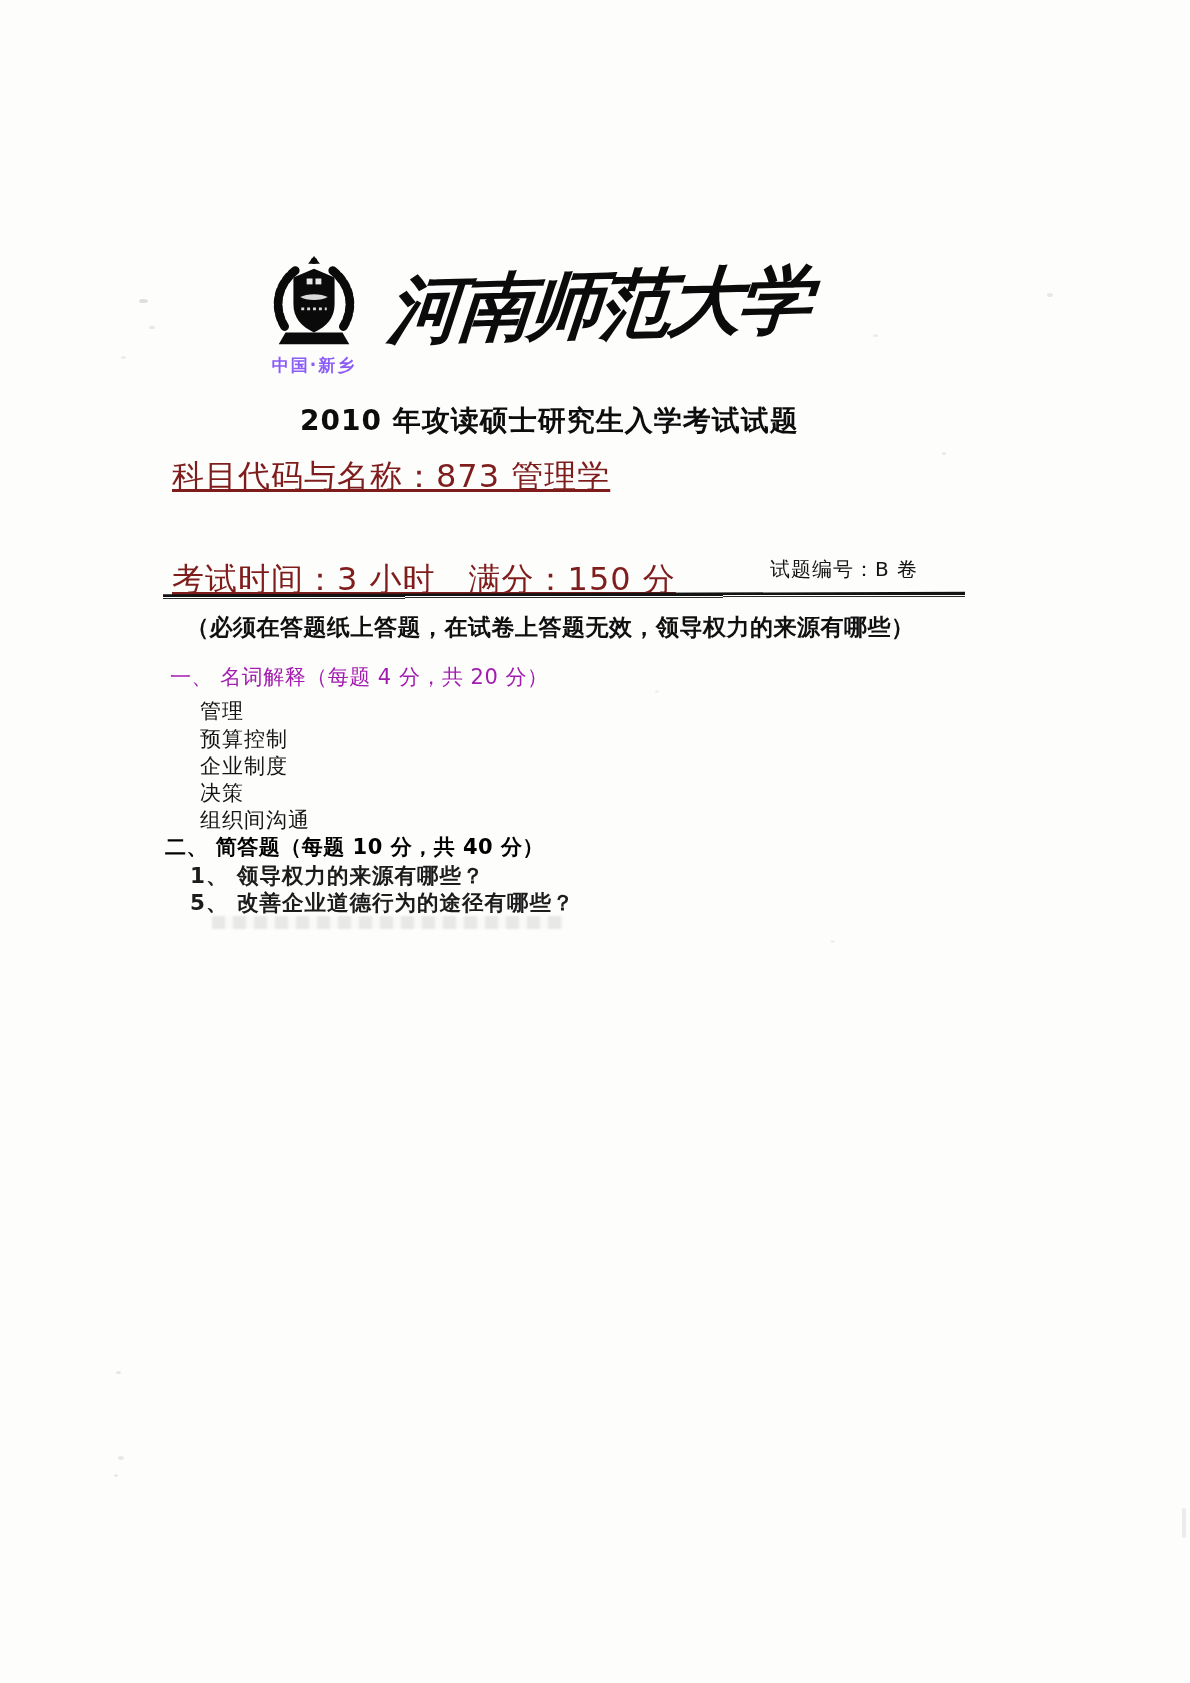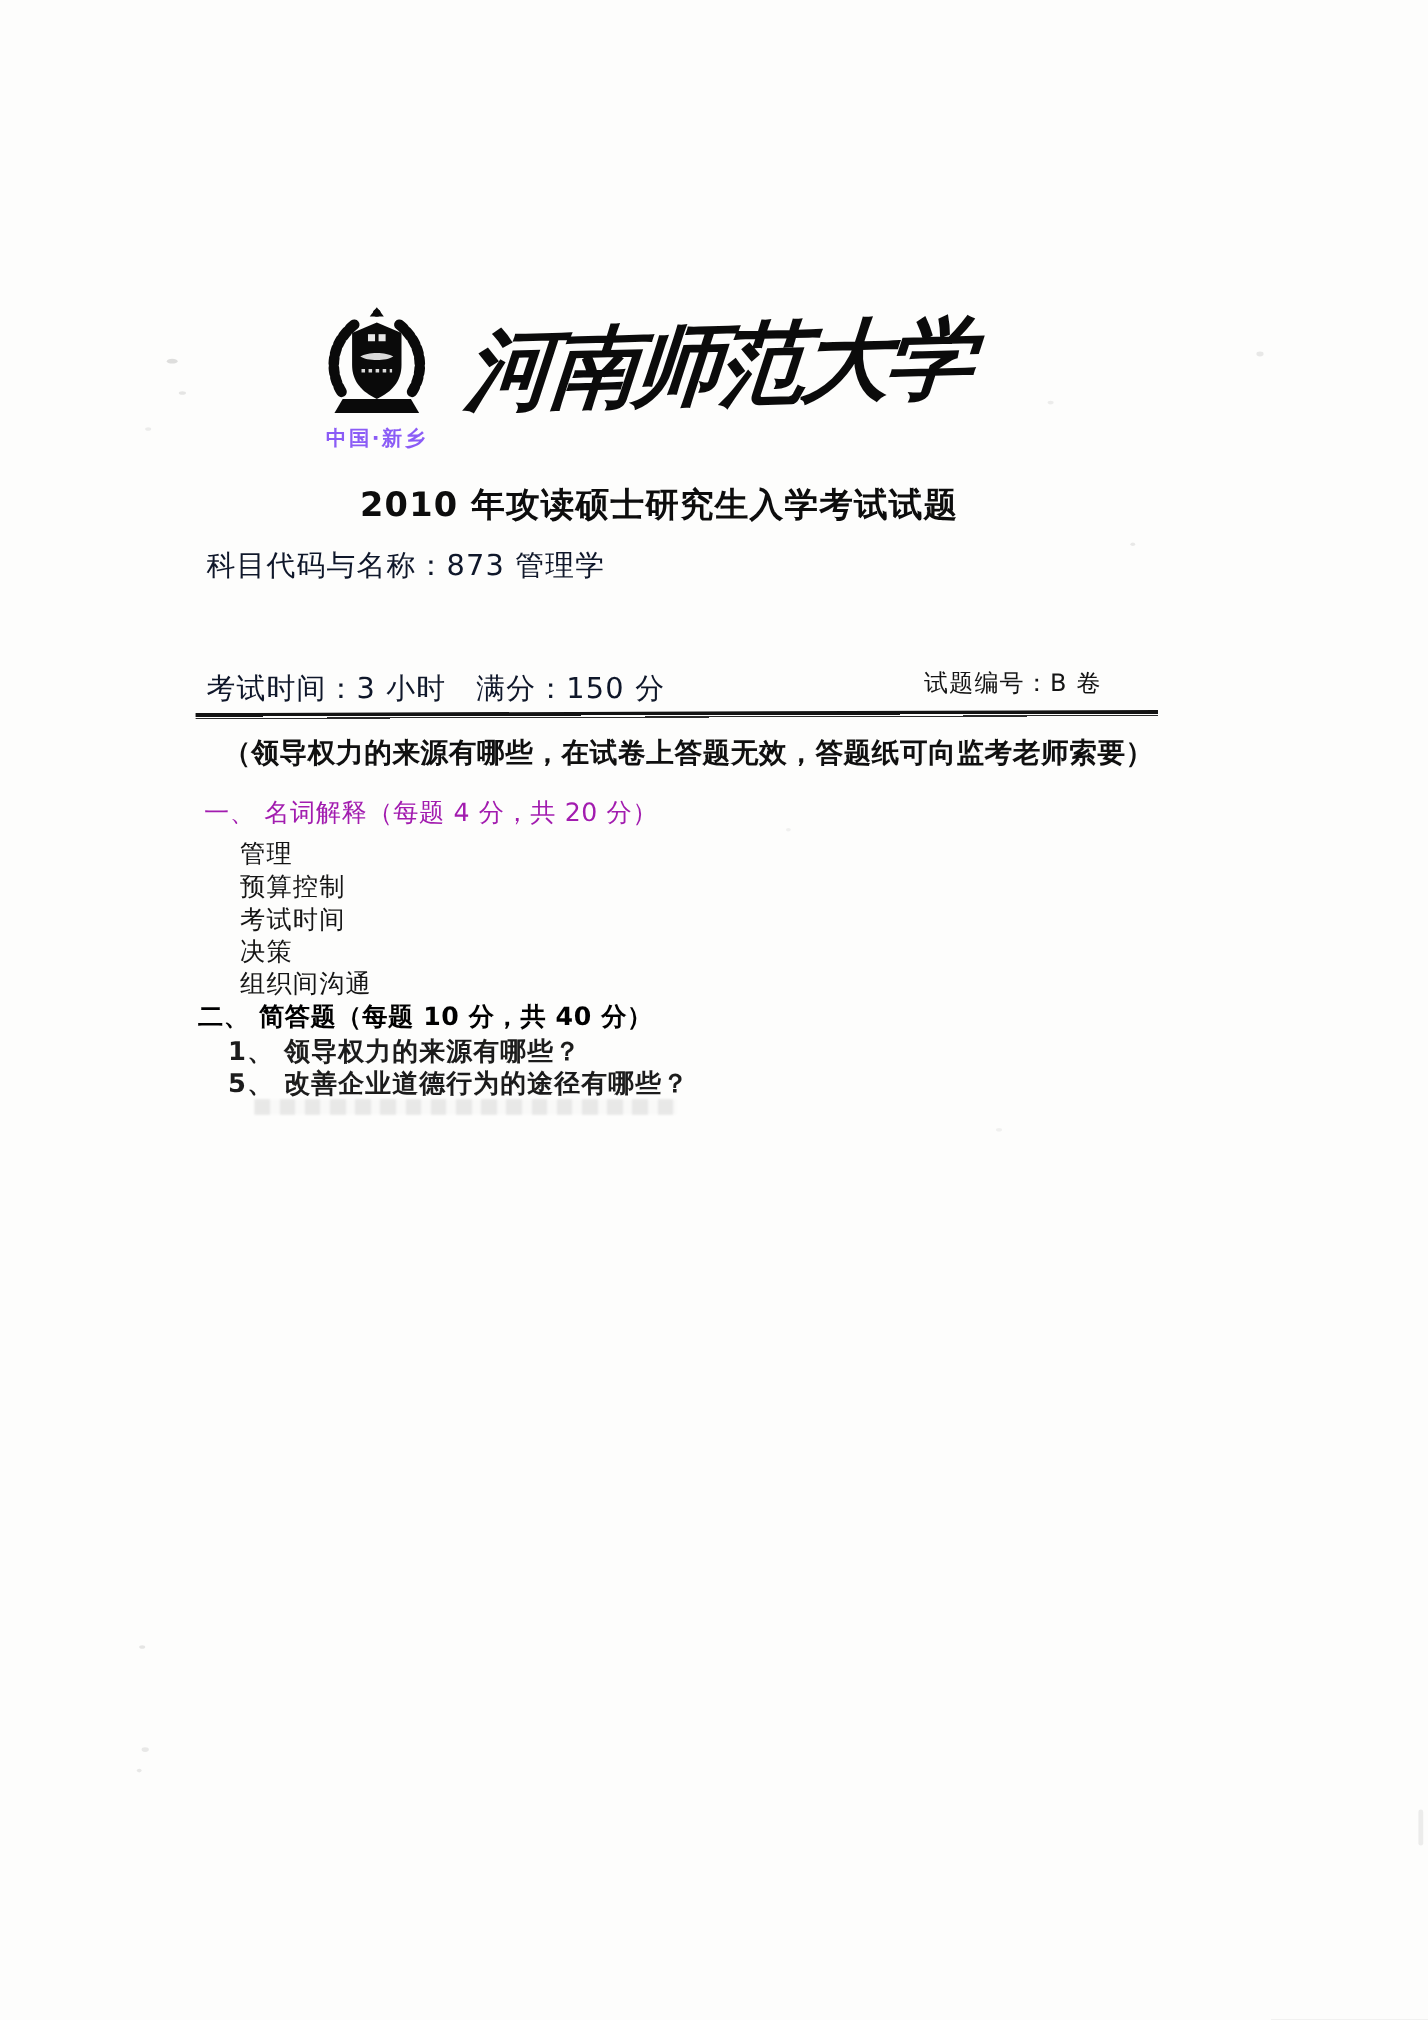--- a/index.html
+++ b/index.html
@@ -54,24 +54,25 @@
     left: 300px; top: 402px;
     font-size: 28px;
     font-weight: bold;
     letter-spacing: 1px;
     color: #0d0d0d;
     white-space: nowrap;
   }
   .meta-line {
     position: absolute;
     left: 172px;
-    font-size: 24px;
-    color: #0f172a;
-    white-space: nowrap;
-    letter-spacing: 1px;
+    font-size: 32px;
+    color: #7f1d1d;
+    white-space: nowrap;
+    letter-spacing: 1px;
+    text-decoration: underline;
   }
   .meta-subject  { top: 455px; }
   .meta-major    { top: 506px; }
   .meta-duration { top: 558px; }
   .meta-paper-code {
     position: absolute;
     left: 770px; top: 556px;
     font-size: 20px;
     color: #141414;
     white-space: nowrap;
@@ -193,26 +194,26 @@
   <div class="calligraphy">河南师范大学</div>
 
   <div class="exam-title">2010 年攻读硕士研究生入学考试试题</div>
 
   <div class="meta-line meta-subject">科目代码与名称：873 管理学</div>
   <div class="meta-line meta-duration">考试时间：3 小时　满分：150 分</div>
   <div class="meta-paper-code">试题编号：B 卷</div>
 
   <div class="head-rule"></div>
 
-  <div class="notice">（领导权力的来源有哪些，在试卷上答题无效，答题纸可向监考老师索要）</div>
+  <div class="notice">（必须在答题纸上答题，在试卷上答题无效，领导权力的来源有哪些）</div>
 
   <div class="sec-heading sec1-heading">一、 名词解释（每题 4 分，共 20 分）</div>
   <div class="term-item term-0">管理</div>
   <div class="term-item term-1">预算控制</div>
-  <div class="term-item term-2">考试时间</div>
+  <div class="term-item term-2">企业制度</div>
   <div class="term-item term-3">决策</div>
   <div class="term-item term-4">组织间沟通</div>
 
   <div class="sec-heading sec2-heading">二、 简答题（每题 10 分，共 40 分）</div>
   <div class="question-item q-0">1、 领导权力的来源有哪些？</div>
   <div class="question-item q-1">5、 改善企业道德行为的途径有哪些？</div>
 
   <div class="ghost-line"></div>
 
   <div class="speck sp1"></div>

